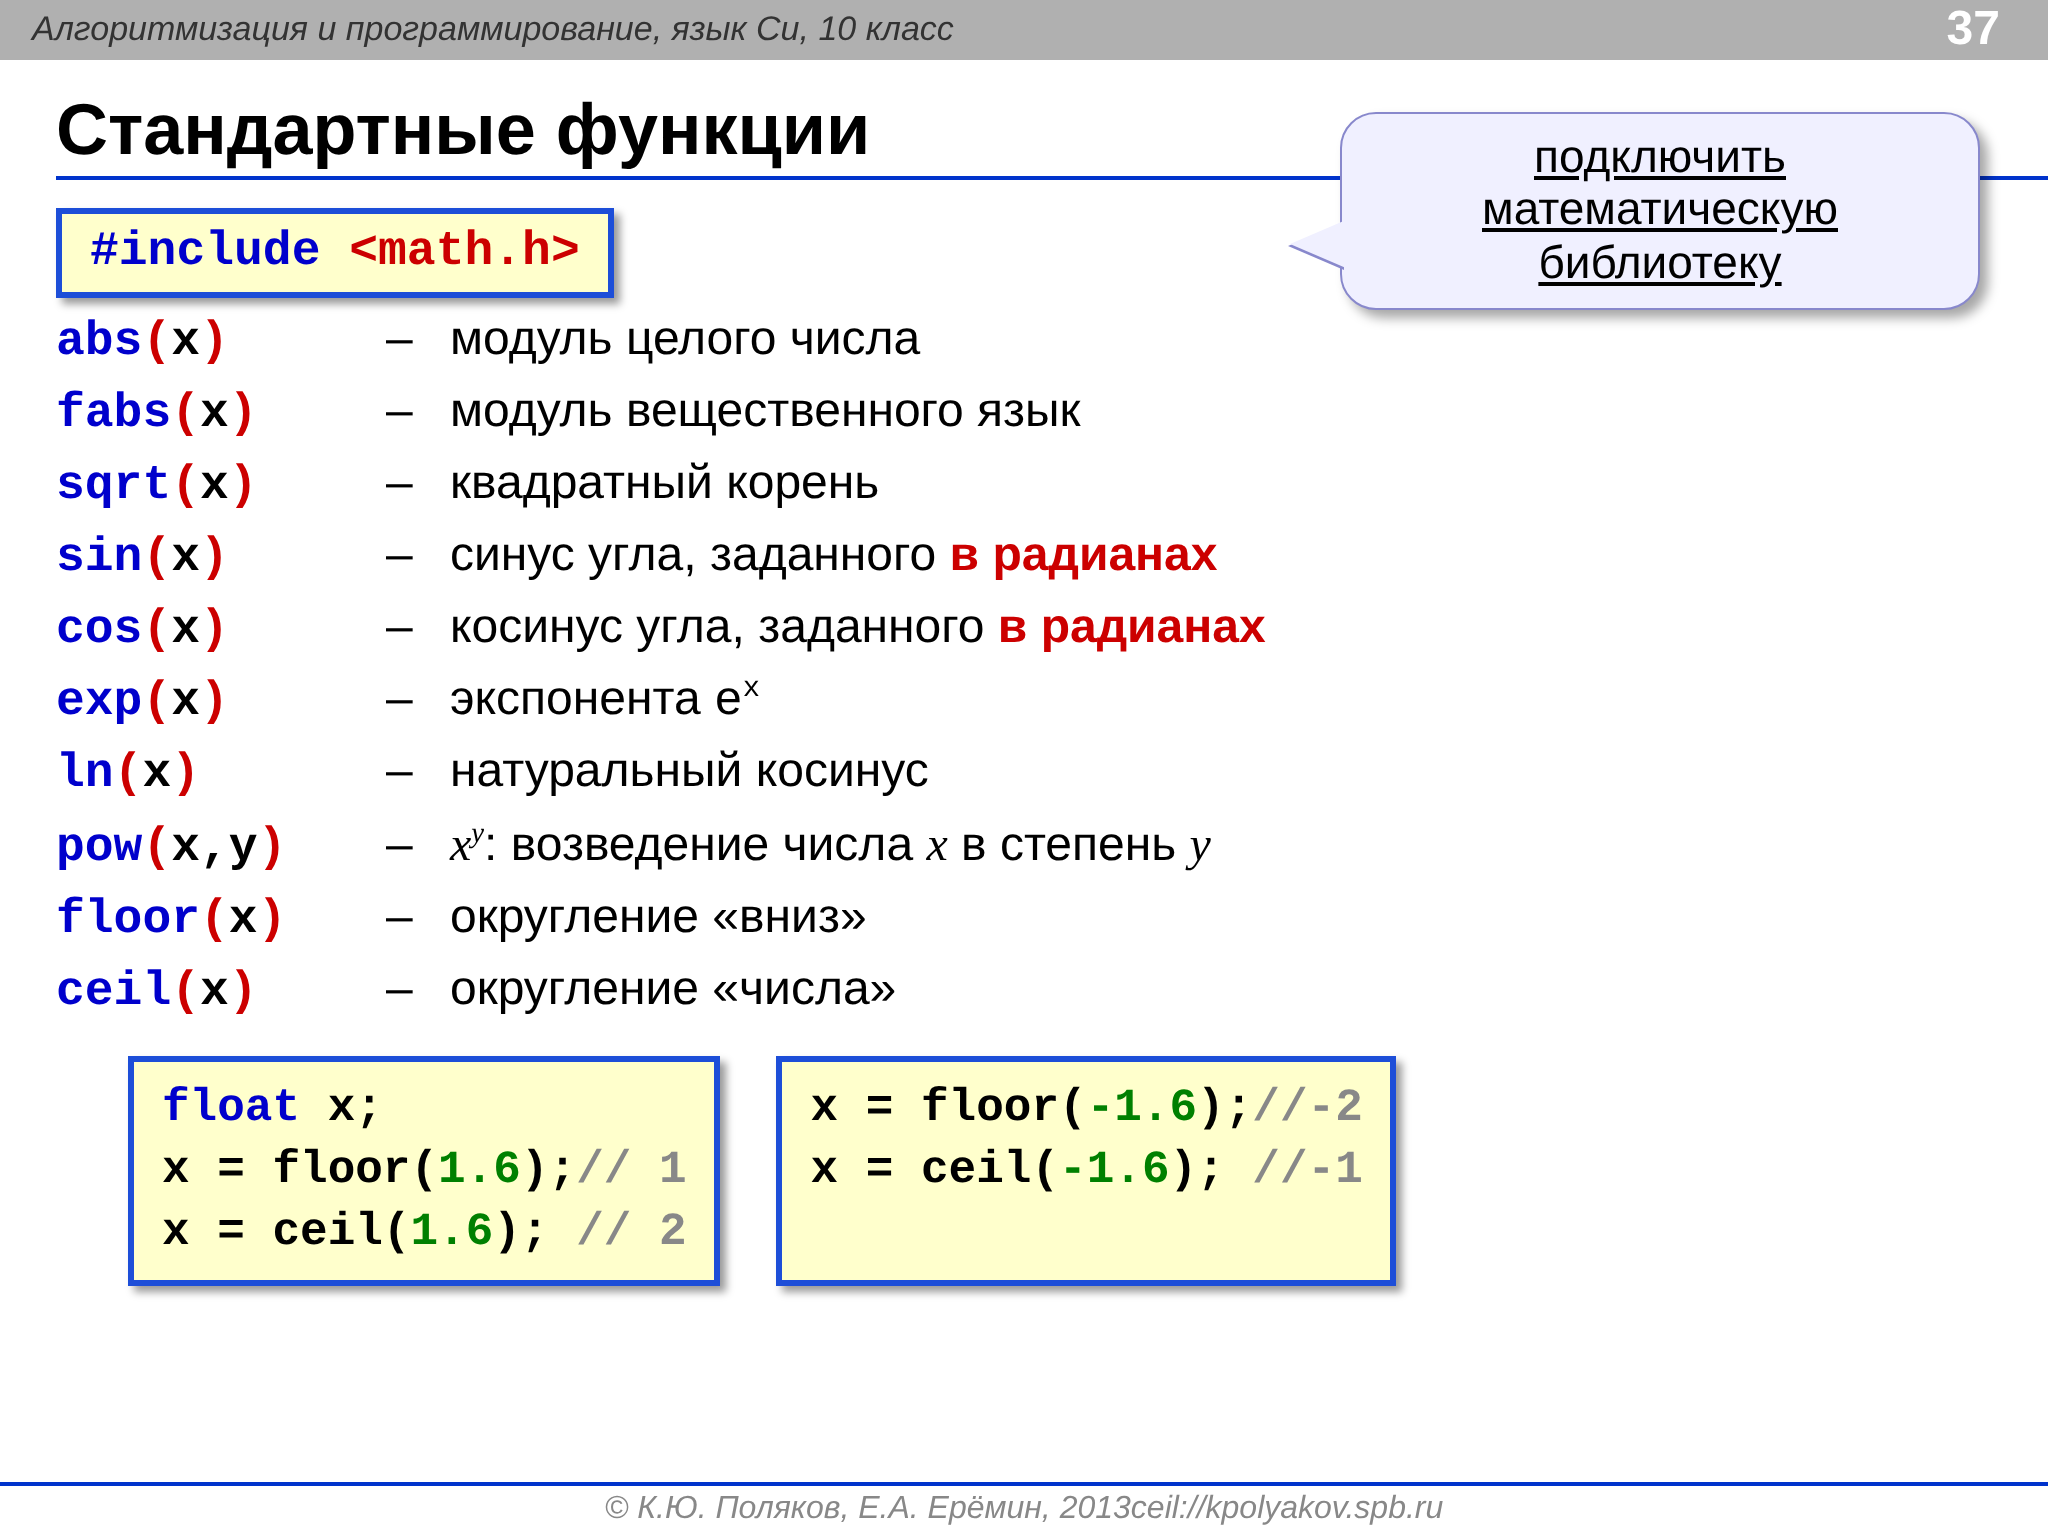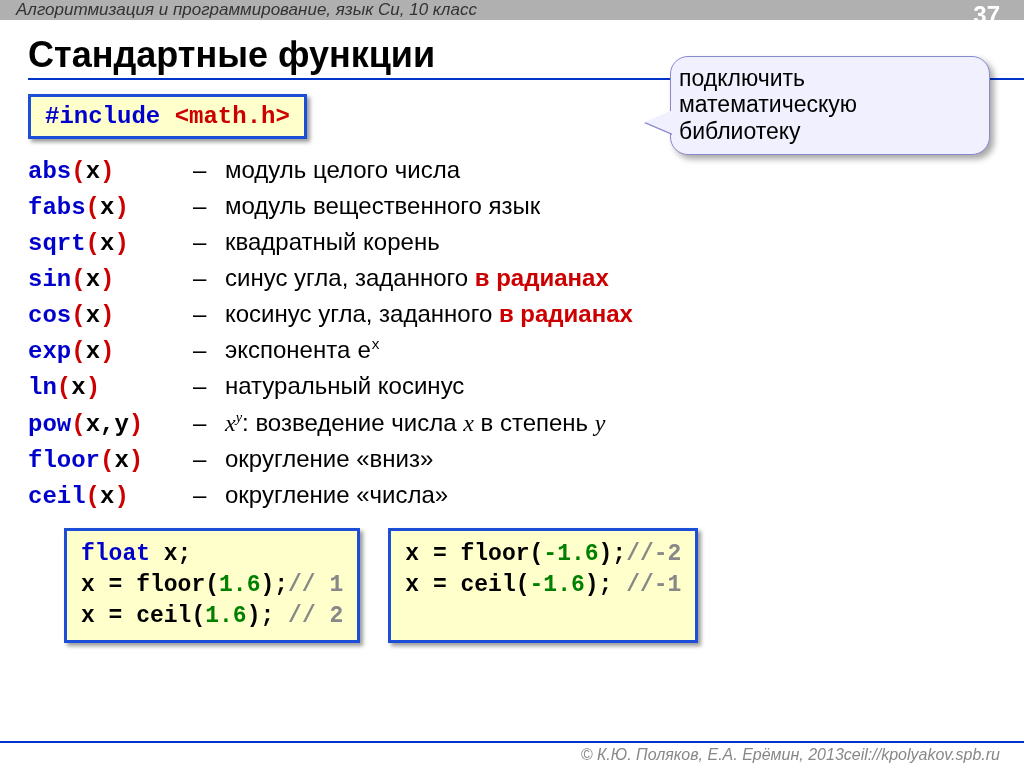--- a/index.html
+++ b/index.html
@@ -7,21 +7,21 @@
     margin: 0;
     width: 1024px;
     height: 768px;
     background: #fff;
     font-family: Arial, Helvetica, sans-serif;
     position: relative;
     overflow: hidden;
   }
   .top-bar {
     width: 100%;
-    height: 20px;
+    height: 30px;
     background: #b0b0b0;
     display: flex;
     align-items: center;
     padding: 0 16px;
     color: #333;
     font-style: italic;
     font-size: 17px;
     position: relative;
   }
   .page-num {
@@ -68,36 +68,38 @@
   .callout {
     position: absolute;
     right: 34px;
     top: 56px;
     width: 320px;
     background: #f0f0ff;
     border: 1px solid #8888cc;
     border-radius: 18px;
     box-shadow: 4px 4px 6px rgba(0,0,0,0.35);
     font-size: 23px;
+    text-align: center;
     padding: 8px 8px 10px 8px;
     line-height: 1.15;
     z-index: 2;
+    text-decoration: underline;
   }
   .callout-tail {
     position: absolute;
     left: -26px;
     bottom: 20px;
     width: 0; height: 0;
     border-top: 12px solid transparent;
     border-bottom: 12px solid transparent;
     border-right: 28px solid #f0f0ff;
     filter: drop-shadow(-1px 1px 0 #8888cc);
   }
   .fn-list {
-    margin-top: 14px;
+    margin-top: 4px;
     font-size: 24px;
     line-height: 1.42;
   }
   .fn-row { display: flex; align-items: baseline; }
   .fn-name {
     font-family: "Courier New", monospace;
     font-weight: bold;
     color: #0000cc;
     width: 165px;
     flex: 0 0 165px;
@@ -116,21 +118,21 @@
   .examples .codebox { font-size: 23px; line-height: 1.35; padding: 8px 14px; }
   .code-line { white-space: pre; }
 
   .footer {
     position: absolute;
     bottom: 4px;
     left: 0;
     width: 100%;
     border-top: 2px solid #0033cc;
     display: flex;
-    justify-content: flex-end;
+    justify-content: center;
     padding: 3px 24px 0 24px;
     color: #888;
     font-style: italic;
     font-size: 16px;
   }
 </style>
 </head>
 <body>
 
 <div class="top-bar">

